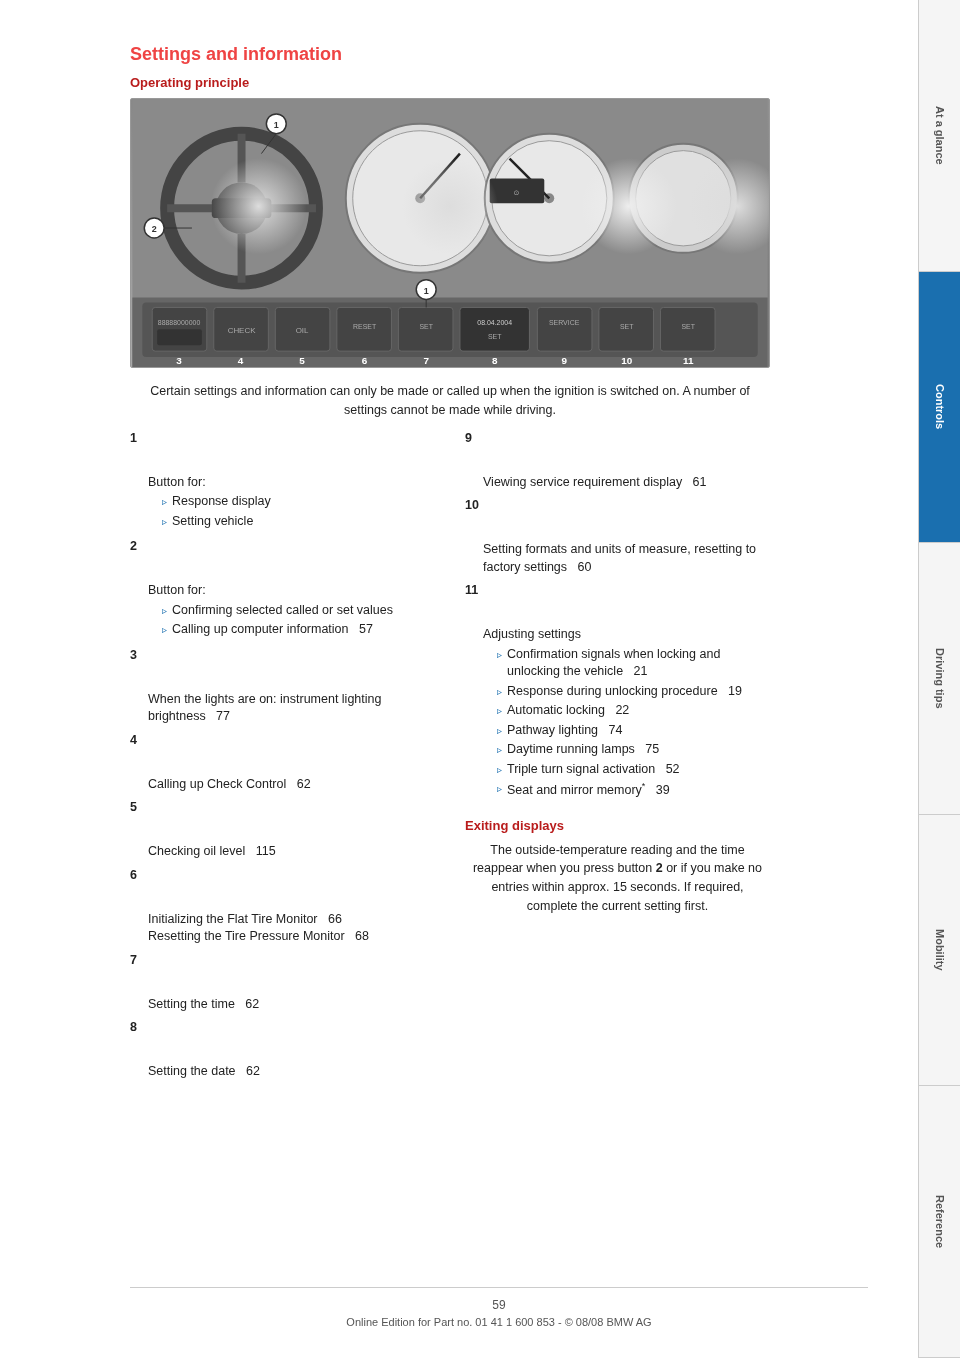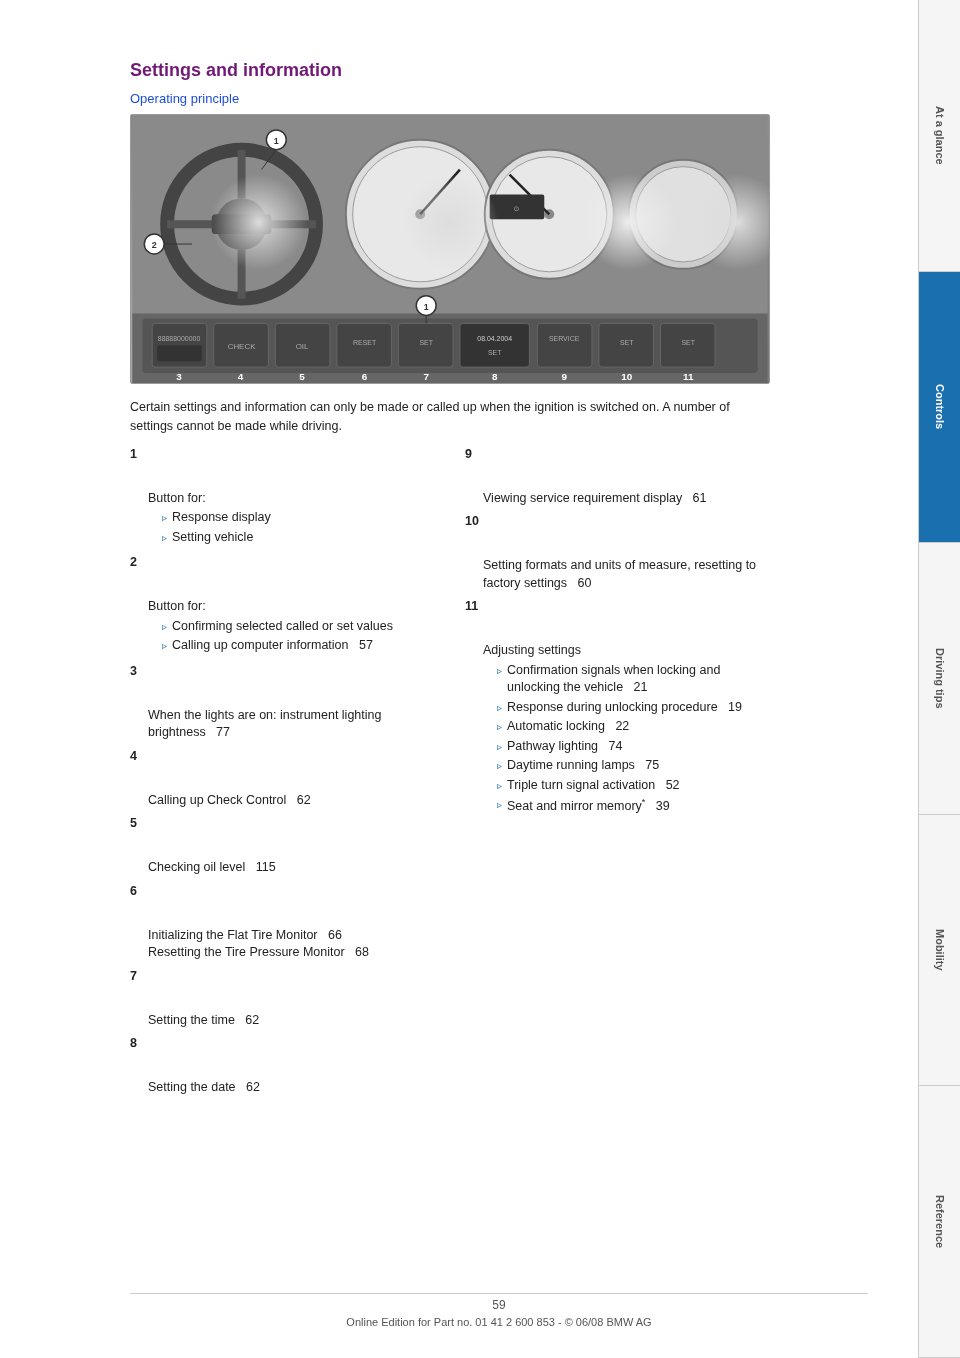--- a/index.html
+++ b/index.html
@@ -43,29 +43,29 @@
     }
 
     .sidebar-tab.active {
       background: #1a6faf;
       color: #fff;
     }
 
     .page-title {
       font-size: 18px;
       font-weight: bold;
-      color: #701a75;
+      color: #ef4444;
       margin-bottom: 10px;
-      margin-top: 20px;
+      margin-top: 4px;
     }
 
     .section-title {
       font-size: 13px;
-      font-weight: normal;
-      color: #1d4ed8;
+      font-weight: bold;
+      color: #b91c1c;
       margin-bottom: 8px;
     }
 
     .dashboard-image {
       width: 100%;
       max-width: 640px;
       height: 270px;
       background: linear-gradient(135deg, #888 0%, #aaa 30%, #999 60%, #777 100%);
       border: 1px solid #999;
       margin-bottom: 14px;
@@ -83,20 +83,21 @@
         radial-gradient(ellipse 80px 80px at 50% 40%, #ddd 0%, transparent 60%),
         radial-gradient(ellipse 80px 80px at 78% 40%, #eee 0%, transparent 60%),
         radial-gradient(ellipse 80px 80px at 95% 40%, #ddd 0%, transparent 60%);
     }
 
     .content-para {
       font-size: 12.5px;
       line-height: 1.5;
       margin-bottom: 10px;
       max-width: 640px;
+      text-align: center;
     }
 
     .two-col {
       display: flex;
       gap: 30px;
       max-width: 640px;
     }
 
     .col-left {
       flex: 1;
@@ -148,21 +149,21 @@
 
     .footer {
       position: absolute;
       bottom: 30px;
       left: 0;
       right: 0;
       text-align: center;
       font-size: 11px;
       color: #555;
       border-top: 1px solid #ccc;
-      padding-top: 4px;
+      padding-top: 10px;
       margin: 0 50px 0 130px;
     }
 
     .page-number {
       font-size: 12px;
       text-align: center;
       margin-bottom: 4px;
     }
 
     .inline-bold { font-weight: bold; }
@@ -382,27 +383,33 @@
             <span class="bullet-arrow">▹</span>
             <span>Triple turn signal activation&nbsp;&nbsp;&nbsp;52</span>
           </div>
           <div class="bullet-item">
             <span class="bullet-arrow">▹</span>
             <span>Seat and mirror memory<span class="superscript">*</span>&nbsp;&nbsp;&nbsp;39</span>
           </div>
         </div>
       </div>
 
+      <div class="exiting-section">
+        <div class="section-title">Exiting displays</div>
+        <p class="content-para">
+          The outside-temperature reading and the time reappear when you press button <span class="inline-bold">2</span> or if you make no entries within approx. 15 seconds. If required, complete the current setting first.
+        </p>
+      </div>
 
     </div>
   </div>
 
   <div class="footer">
     <div class="page-number">59</div>
-    <div>Online Edition for Part no. 01 41 2 600 853 - © 06/08 BMW AG</div>
+    <div>Online Edition for Part no. 01 41 1 600 853 - © 08/08 BMW AG</div>
   </div>
 </div>
 
 <div class="right-sidebar">
   <div class="sidebar-tab">At a glance</div>
   <div class="sidebar-tab active">Controls</div>
   <div class="sidebar-tab">Driving tips</div>
   <div class="sidebar-tab">Mobility</div>
   <div class="sidebar-tab">Reference</div>
 </div>

